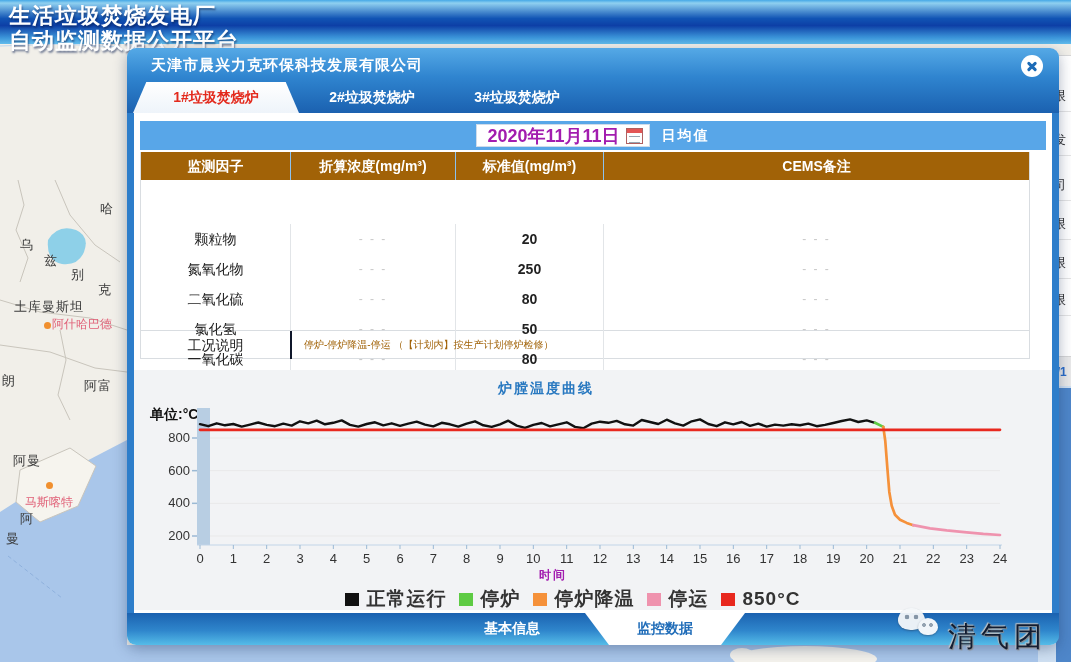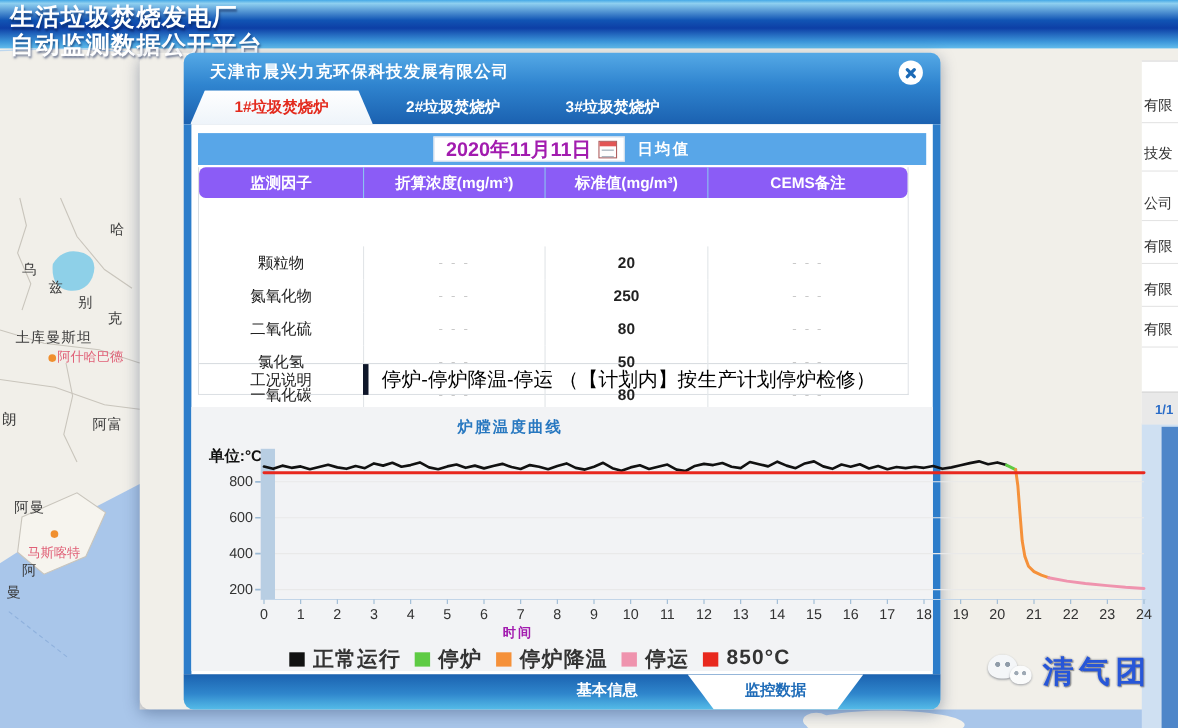--- a/index.html
+++ b/index.html
@@ -20,22 +20,22 @@
 
   
   #sidepanel{position:absolute;left:1038px;top:55px;width:33px;height:330px;background:#fff;z-index:1;
     border-top:1px solid #d7d7d7;}
   #sidepanel .frag{position:absolute;left:2px;font-size:13px;color:#333;white-space:nowrap;}
   #sidepanel .sep{position:absolute;left:0;right:0;height:1px;background:#e4e4e4;}
   #pagbar{position:absolute;left:0;right:0;top:300px;height:30px;background:#e9e9e9;border-top:1px solid #d5d5d5;}
   #pagbar span{position:absolute;left:12px;top:8px;font-size:12px;color:#2a6cc8;font-weight:bold;}
 
   
-  #dialog{position:absolute;left:127px;top:48px;width:728px;height:597px;z-index:3;
-    border-radius:9px;box-shadow:0 4px 14px rgba(20,40,80,.35);padding-left:40px;}
+  #dialog{position:absolute;left:127px;top:48px;width:932px;height:597px;z-index:3;
+    border-radius:9px;box-shadow:0 4px 14px rgba(20,40,80,.35);}
   .dlg-head{position:relative;height:65px;border-radius:9px 9px 0 0;
     background:linear-gradient(180deg,#55a9e6 0%,#2f84cf 45%,#1b61b0 100%);}
   .dlg-title{position:absolute;left:24px;top:8px;color:#fff;font-size:15px;font-weight:bold;letter-spacing:1px;}
   .close-btn{position:absolute;right:16px;top:7px;width:22px;height:22px;border-radius:50%;background:#fff;cursor:pointer;}
   .close-btn i{position:absolute;left:5px;top:9.5px;width:12px;height:3px;background:#1b6ab6;border-radius:2px;}
   .close-btn i.x1{transform:rotate(45deg);} .close-btn i.x2{transform:rotate(-45deg);}
   .top-tab{position:absolute;bottom:0;height:31px;line-height:31px;text-align:center;font-size:14px;font-weight:bold;cursor:pointer;}
   .top-tab.active{background:linear-gradient(180deg,#ffffff,#eef4fa);color:#e32a1d;
     clip-path:polygon(8% 0,92% 0,100% 100%,0 100%);}
   .top-tab.idle{color:#fff;}
@@ -50,32 +50,32 @@
     height:23px;padding:0 6px 0 10px;cursor:pointer;}
   .date-box span{font-size:18px;font-weight:bold;color:#a21caf;}
   .cal{position:relative;width:17px;height:16px;background:#fdfdfd;border:1px solid #b06060;}
   .cal::before{content:"";position:absolute;left:0;right:0;top:0;height:4px;background:#e25555;}
   .cal::after{content:"";position:absolute;left:2px;right:2px;top:7px;height:5px;
     border-top:1px solid #98a4b0;border-bottom:1px solid #98a4b0;}
   .date-mode{color:#fff;font-size:14px;font-weight:bold;letter-spacing:2px;}
 
   
   .tbl{position:absolute;left:6px;right:22px;top:39px;border:1px solid #d9dde1;border-top:none;}
-  .tbl-head{display:grid;grid-template-columns:149px 165px 148px 1fr;background:#8b5cf6;height:28px;border-radius:6px;}
+  .tbl-head{display:grid;grid-template-columns:149px 165px 148px 1fr;background:#a16207;height:28px;}
   .tbl-head div{color:#fff;font-size:14px;font-weight:bold;text-align:center;line-height:28px;
     border-left:1px solid #8cc2ef;}
   .tbl-head div:first-child{border-left:none;}
   .tbl-row{display:grid;grid-template-columns:149px 165px 148px 1fr;height:30px;background:#fff;}
   .tbl-row div{font-size:14px;color:#222;text-align:center;line-height:30px;border-left:1px solid #e2e5e8;margin-top:44px;}
   .tbl-row div:first-child{border-left:none;}
   .tbl-row .dash{color:#c9c9c9;font-size:12px;letter-spacing:2px;}
   .tbl-row .std{font-weight:bold;}
   .cond-row{display:grid;grid-template-columns:149px 1fr;height:28px;border-top:1px solid #d9dde1;background:#fff;}
   .cond-row .cl{font-size:14px;color:#222;text-align:center;line-height:28px;}
-  .cond-row .cv{font-size:18px;color:#000000;line-height:28px;padding-left:12px;border-left:5px solid #0f172a;}
+  .cond-row .cv{font-size:10px;color:#a16207;line-height:28px;padding-left:12px;border-left:2px solid #0f172a;}
 
   
   .chart-sec{position:absolute;left:0;right:0;top:257px;height:240px;background:#f2f3f5;}
   .unit{position:absolute;left:16px;top:10px;font-size:14px;font-weight:bold;color:#111;margin-top:26px;}
   .chart-title{position:absolute;left:0;right:94px;top:10px;text-align:center;
     font-size:14px;font-weight:bold;color:#2878c0;letter-spacing:2px;}
   .chart-svg{position:absolute;left:16px;top:36px;}
   .chart-svg text{font-size:13px;fill:#333;}
   .xlabel{position:absolute;left:0;right:80px;top:197px;text-align:center;font-size:12px;font-weight:bold;color:#a21caf;letter-spacing:2px;}
   .legend{position:absolute;left:0;right:40px;top:216px;display:flex;justify-content:center;align-items:center;gap:13px;}
@@ -95,22 +95,22 @@
   #wm{position:absolute;left:898px;top:592px;z-index:4;display:flex;align-items:center;gap:8px;opacity:.95;}
   .wz{position:relative;width:42px;height:33px;}
   .wz .b1{position:absolute;left:0;top:0;width:27px;height:22px;background:#f5f7f9;
     border-radius:50% 50% 46% 46%/56% 56% 44% 44%;box-shadow:0 1px 2px rgba(40,50,70,.45);
     background-image:radial-gradient(circle at 9px 9px,#8b98a6 2px,rgba(0,0,0,0) 2.6px),
                      radial-gradient(circle at 18px 9px,#8b98a6 2px,rgba(0,0,0,0) 2.6px);}
   .wz .b2{position:absolute;left:20px;top:10px;width:20px;height:17px;background:#fbfcfd;
     border-radius:50% 50% 46% 46%/56% 56% 44% 44%;box-shadow:0 1px 2px rgba(40,50,70,.4);
     background-image:radial-gradient(circle at 6px 7px,#9aa6b2 1.7px,rgba(0,0,0,0) 2.2px),
                      radial-gradient(circle at 13px 7px,#9aa6b2 1.7px,rgba(0,0,0,0) 2.2px);}
-  #wm .wm-text{font-size:28px;font-weight:bold;color:#1d4ed8;letter-spacing:5px;
-    text-shadow:1px 1px 1px #8a8a8a,-1px -1px 1px #c8c8c8,0 0 2px #999;}
+  #wm .wm-text{font-size:28px;font-weight:normal;color:#0f172a;letter-spacing:5px;
+    text-shadow:1px 1px 1px #8a8a8a,-1px -1px 1px #c8c8c8,0 0 2px #999;margin-top:26px;}
 </style>
 </head>
 <body>
 
 <div id="stage">
 
   <div id="map">
     <svg width="1071" height="662">
       <rect x="0" y="0" width="1071" height="662" fill="#f1efe9"></rect>
 

